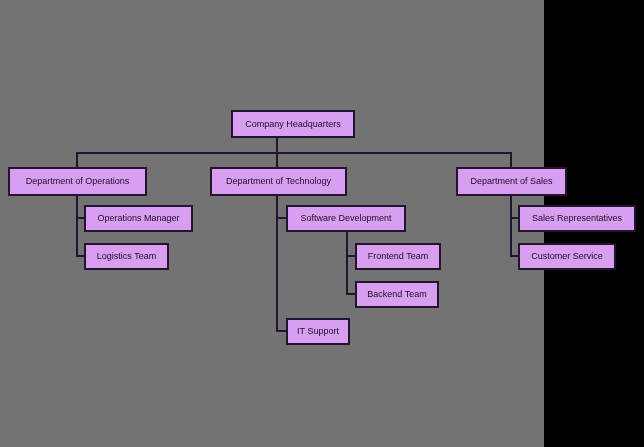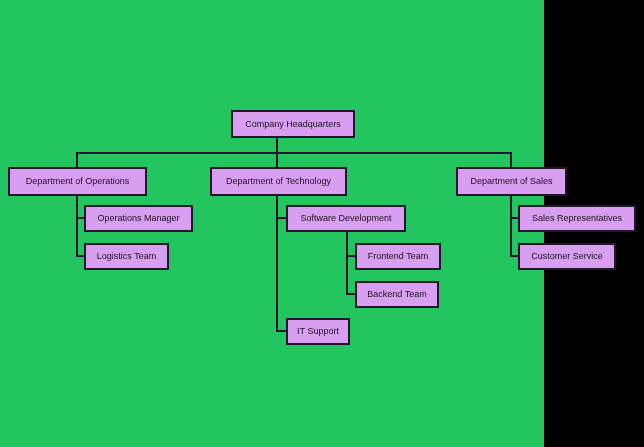--- a/index.html
+++ b/index.html
@@ -45,21 +45,21 @@
     font-size: 9px;
     fill: #1a0f22;
     dominant-baseline: middle;
     text-anchor: middle;
     white-space: pre;
   }
 </style>
 </head>
 <body>
 
-<div id="chart-root" style="background: #22c55e; width: 544px; height: 447px;">
+<div id="chart-root" style="background: #737373; width: 544px; height: 447px;">
   <svg id="chart-svg" viewBox="0 0 644 447" xmlns="http://www.w3.org/2000/svg">
     <g id="edge-layer">
         <polyline class="edge" points="277,137 277,153" stroke="#241430"></polyline>
         <polyline class="edge" points="277,153 77,153 77,168" stroke="#241430"></polyline>
         <polyline class="edge" points="277,153 277,168" stroke="#241430"></polyline>
         <polyline class="edge" points="277,153 511,153 511,168" stroke="#241430"></polyline>
         <polyline class="edge" points="77,195 77,218 85,218" stroke="#241430"></polyline>
         <polyline class="edge" points="77,195 77,256 85,256" stroke="#241430"></polyline>
         <polyline class="edge" points="277,195 277,218 287,218" stroke="#241430"></polyline>
         <polyline class="edge" points="277,195 277,331 287,331" stroke="#241430"></polyline>

